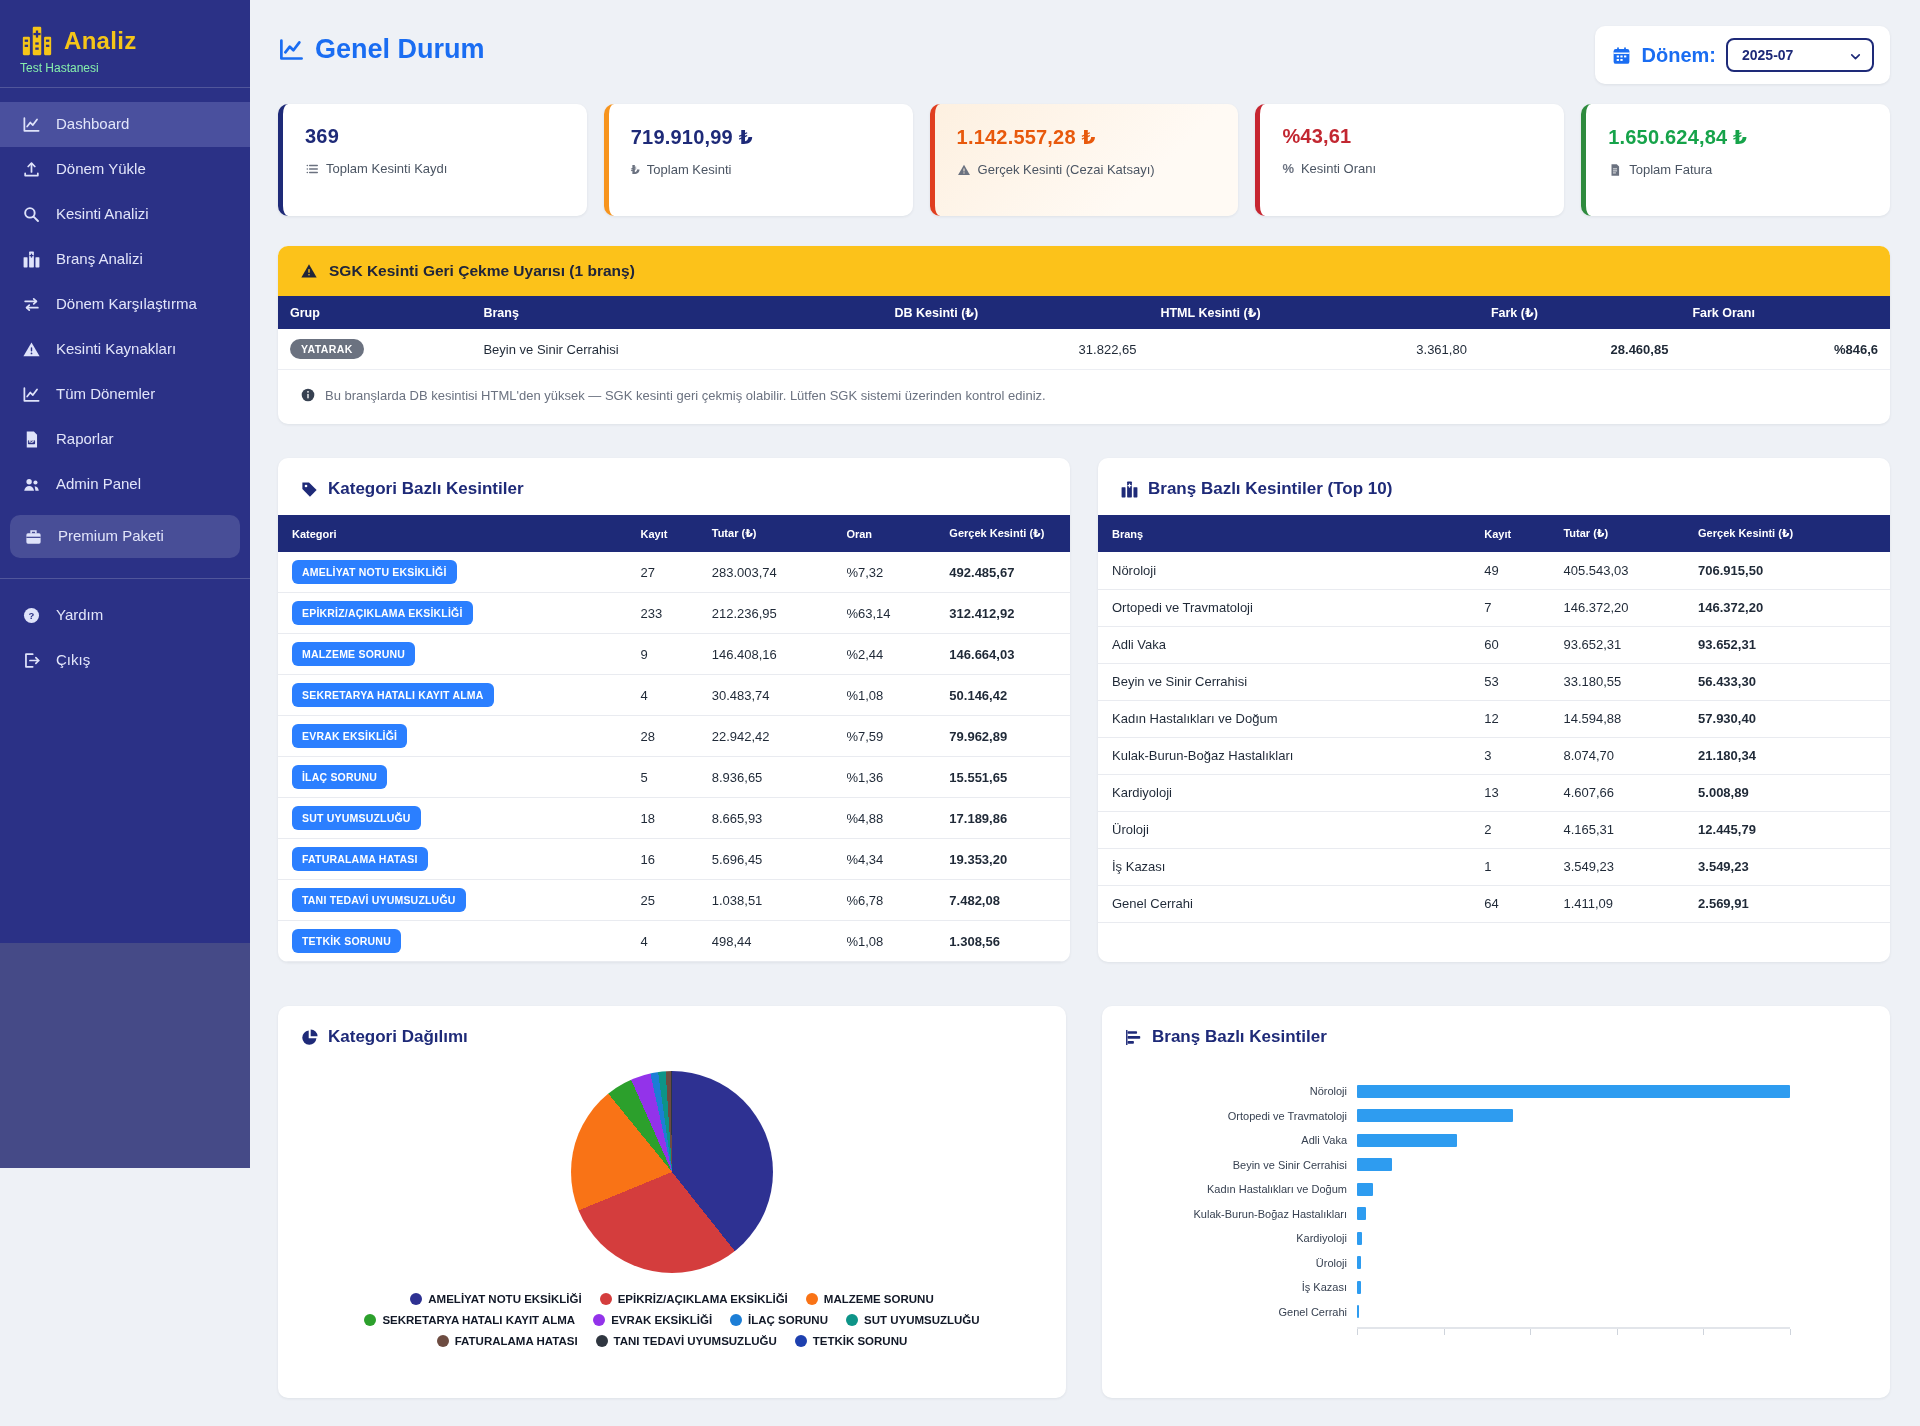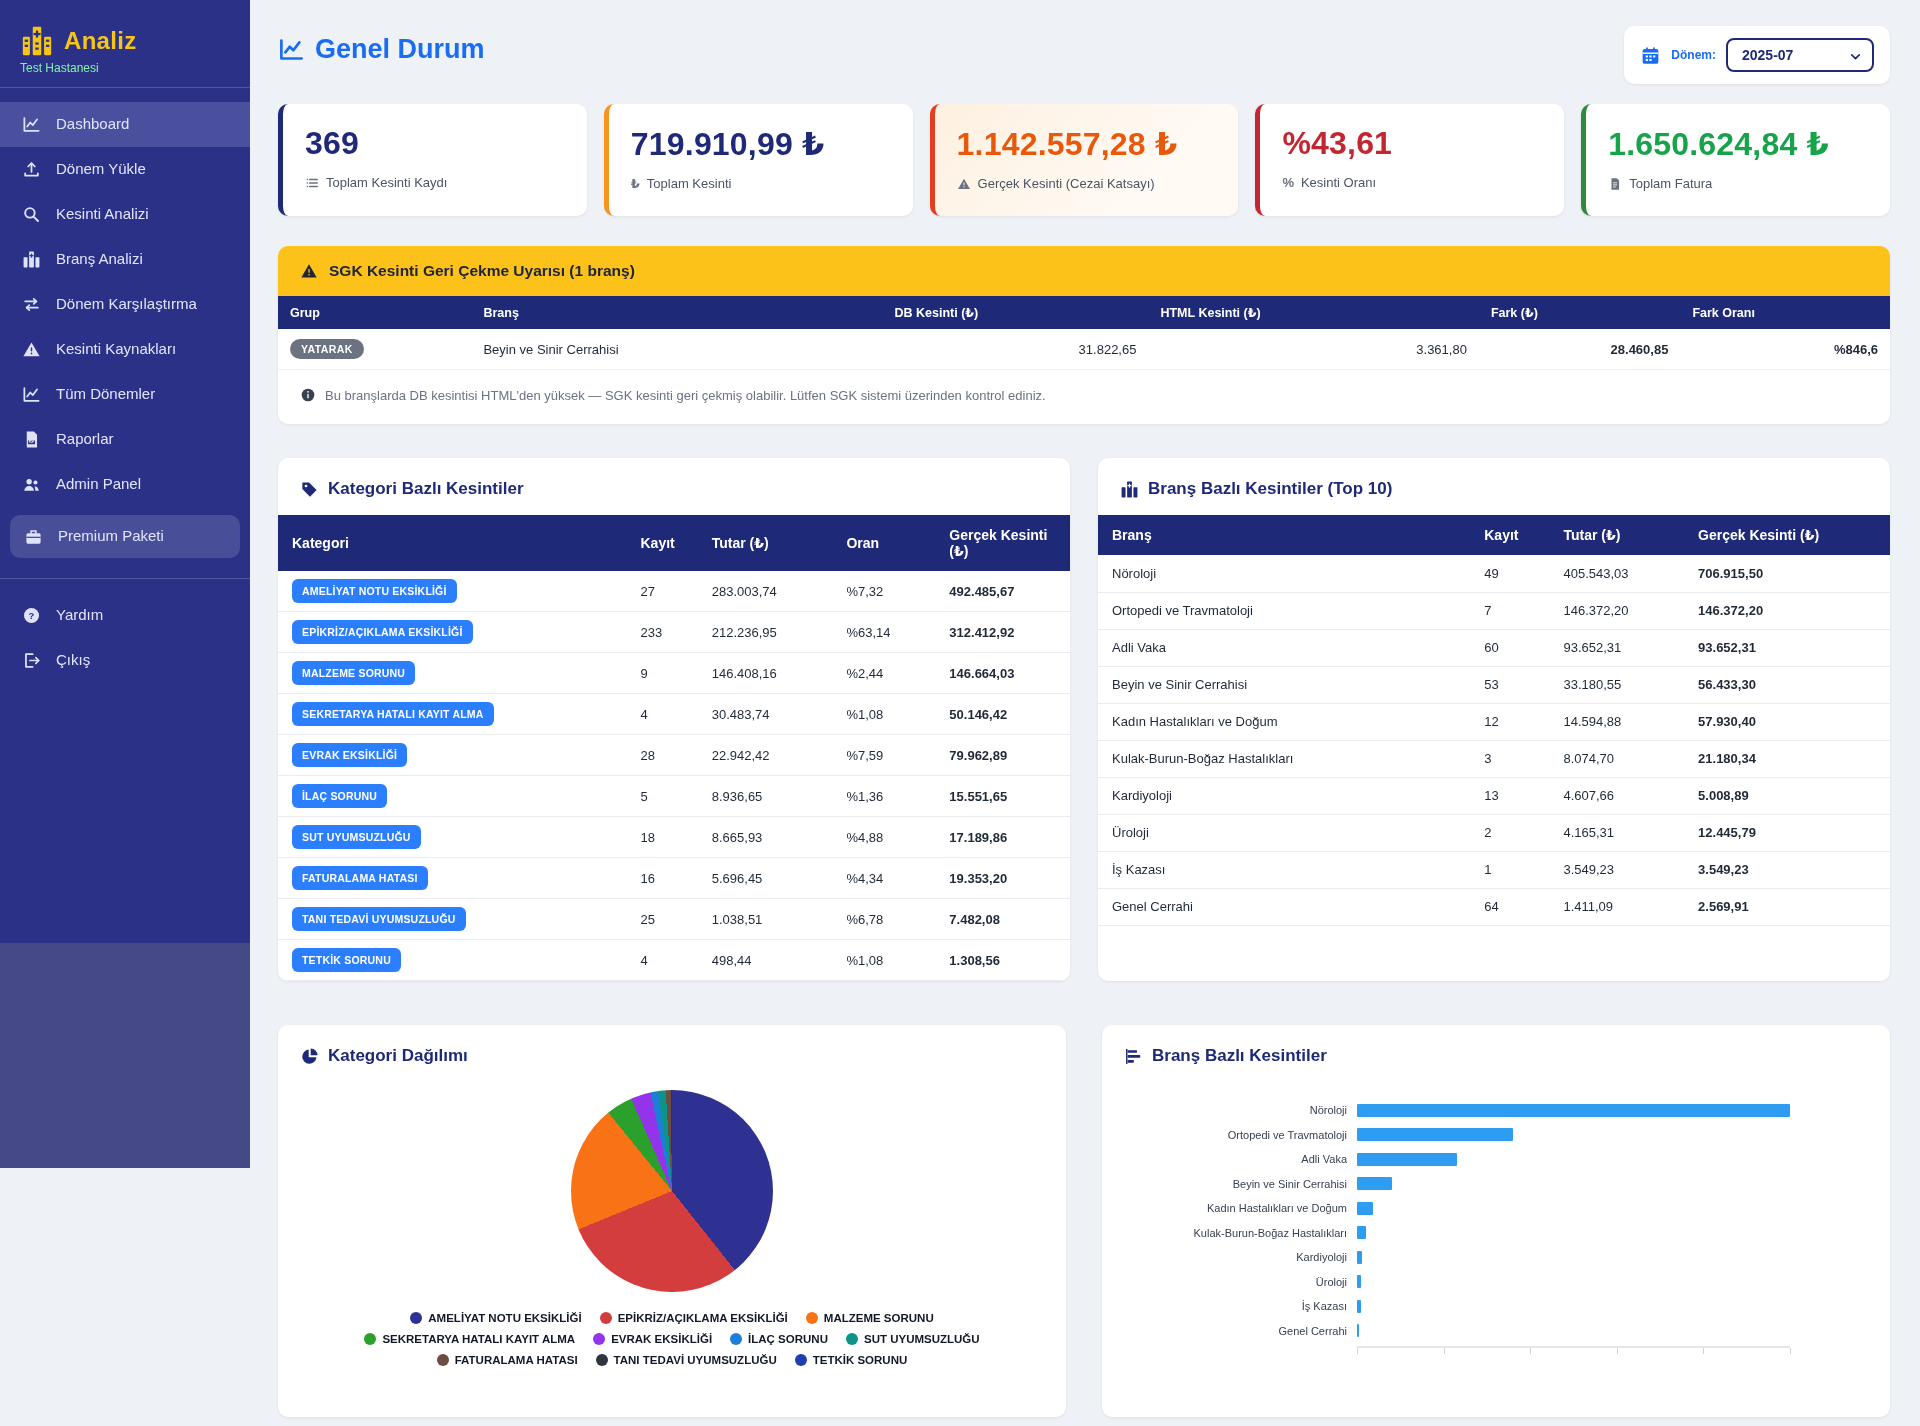--- a/index.html
+++ b/index.html
@@ -22,28 +22,28 @@
   .side-divider { border-top:1px solid rgba(255,255,255,.18); margin:20px 0 14px 0; }
   svg { display:block; width:100%; height:100%; }
 
   
   .main { flex:1; padding:26px 30px 0 28px; }
   .topbar { display:flex; justify-content:space-between; align-items:flex-start; margin-bottom:20px; }
   .page-title { display:flex; align-items:center; gap:10px; color:#1a6df2; font-size:27px; font-weight:bold; margin-top:8px; }
   .page-title .t-icon { width:27px; height:27px; color:#1a6df2; }
   .period-card { background:#fff; border-radius:10px; padding:12px 16px; display:flex; align-items:center; gap:10px; box-shadow:0 1px 3px rgba(16,24,40,.08); }
   .cal-icon { width:21px; height:21px; color:#1a6df2; }
-  .period-label { color:#1a6df2; font-weight:bold; font-size:12px; }
+  .period-label { color:#1a6df2; font-weight:bold; font-size:20px; }
   .period-select { position:relative; border:2px solid #1e2a78; border-radius:8px; padding:7px 34px 7px 14px; font-size:14px; font-weight:bold; color:#1e2a78; min-width:148px; cursor:pointer; background:#fff; }
   .period-select .chev { position:absolute; right:9px; top:9px; width:15px; height:15px; color:#1e2a78; }
 
   
   .kpi-row { display:grid; grid-template-columns:repeat(5,1fr); gap:17px; margin-bottom:30px; }
   .kpi-card { background:#fff; border-radius:10px; border-left:5px solid #1e2a78; padding:21px 22px 17px 22px; height:112px; box-shadow:0 1px 3px rgba(16,24,40,.07); }
-  .kpi-value { font-size:32px; font-weight:bold; letter-spacing:.2px; }
+  .kpi-value { font-size:20px; font-weight:bold; letter-spacing:.2px; }
   .kpi-label { margin-top:13px; font-size:13px; color:#4b5563; display:flex; align-items:center; gap:7px; }
   .kpi-label .k-icon { width:14px; height:14px; color:#6b7280; flex:0 0 14px; display:inline-flex; }
   .kpi-glyph { font-size:13px; font-weight:bold; color:#6b7280; }
   .kpi-card.warn { background:linear-gradient(135deg,#fdf0e0 0%,#fffaf4 70%); }
 
   
   .warning-card { background:#fff; border-radius:10px; overflow:hidden; box-shadow:0 1px 3px rgba(16,24,40,.07); margin-bottom:34px; }
   .warning-head { background:#fcc21a; padding:16px 22px; display:flex; align-items:center; gap:11px; font-size:15.5px; font-weight:bold; color:#20253a; }
   .warning-head .w-icon { width:18px; height:18px; color:#20253a; }
   table { border-collapse:collapse; width:100%; }
@@ -54,21 +54,21 @@
   .red { color:#d7263d; font-weight:600; }
   .grp-badge { display:inline-block; background:#6b7280; color:#fff; font-size:10.5px; font-weight:bold; padding:4px 11px; border-radius:10px; letter-spacing:.4px; }
   .warn-note { padding:17px 22px 21px 22px; display:flex; align-items:center; gap:9px; color:#6b7280; font-size:13px; }
   .warn-note .i-icon { width:16px; height:16px; color:#374151; flex:0 0 16px; }
 
   
   .tables-row { display:grid; grid-template-columns:1fr 1fr; gap:28px; margin-bottom:44px; }
   .panel { background:#fff; border-radius:10px; box-shadow:0 1px 3px rgba(16,24,40,.07); overflow:hidden; }
   .panel-title { display:flex; align-items:center; gap:9px; padding:21px 22px 16px 22px; color:#1e2a78; font-size:17px; font-weight:bold; }
   .panel-title .p-icon { width:19px; height:19px; color:#1e2a78; flex:0 0 19px; }
-  .data-table th { background:#1e2a78; color:#fff; text-align:left; font-size:14px; font-weight:bold; padding:12px 14px; }
+  .data-table th { background:#1e2a78; color:#fff; text-align:left; font-size:11px; font-weight:bold; padding:12px 14px; }
   .data-table td { padding:8px 14px; font-size:13px; color:#1f2937; border-bottom:1px solid #e9ebf0; height:37px; }
   .cat-badge { display:inline-block; background:#2b7fff; color:#fff; font-size:10.5px; font-weight:bold; padding:6px 10px; border-radius:6px; letter-spacing:.2px; }
 
   
   .charts-row { display:grid; grid-template-columns:1fr 1fr; gap:36px; }
   .chart-panel { height:392px; }
   .pie-wrap { display:flex; flex-direction:column; align-items:center; }
   .pie { width:202px; height:202px; border-radius:50%; margin-top:8px; }
   .legend { display:flex; flex-wrap:wrap; justify-content:center; row-gap:9px; column-gap:18px; max-width:660px; margin:20px auto 0 auto; }
   .legend-item { display:flex; align-items:center; gap:6px; font-size:11.5px; color:#111827; font-weight:600; }

